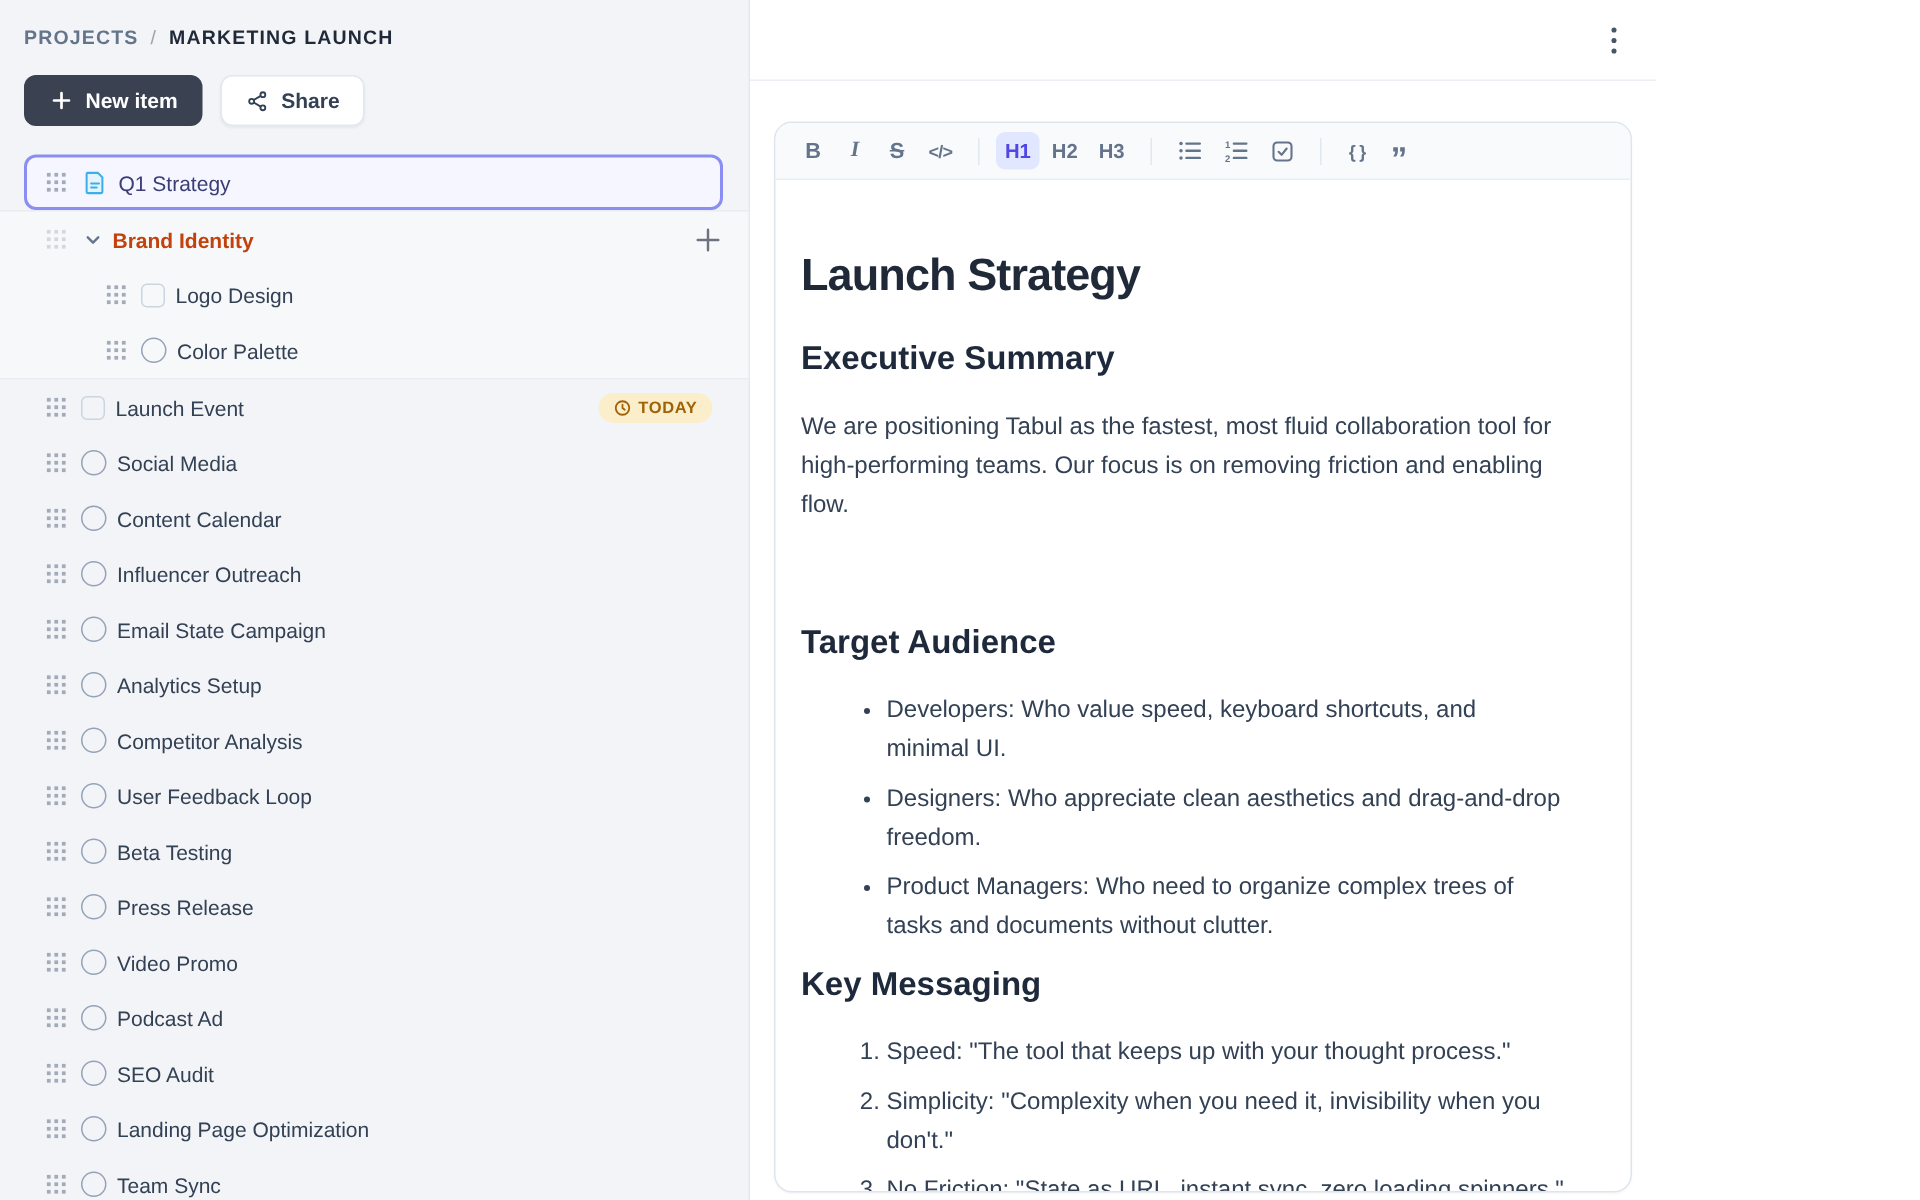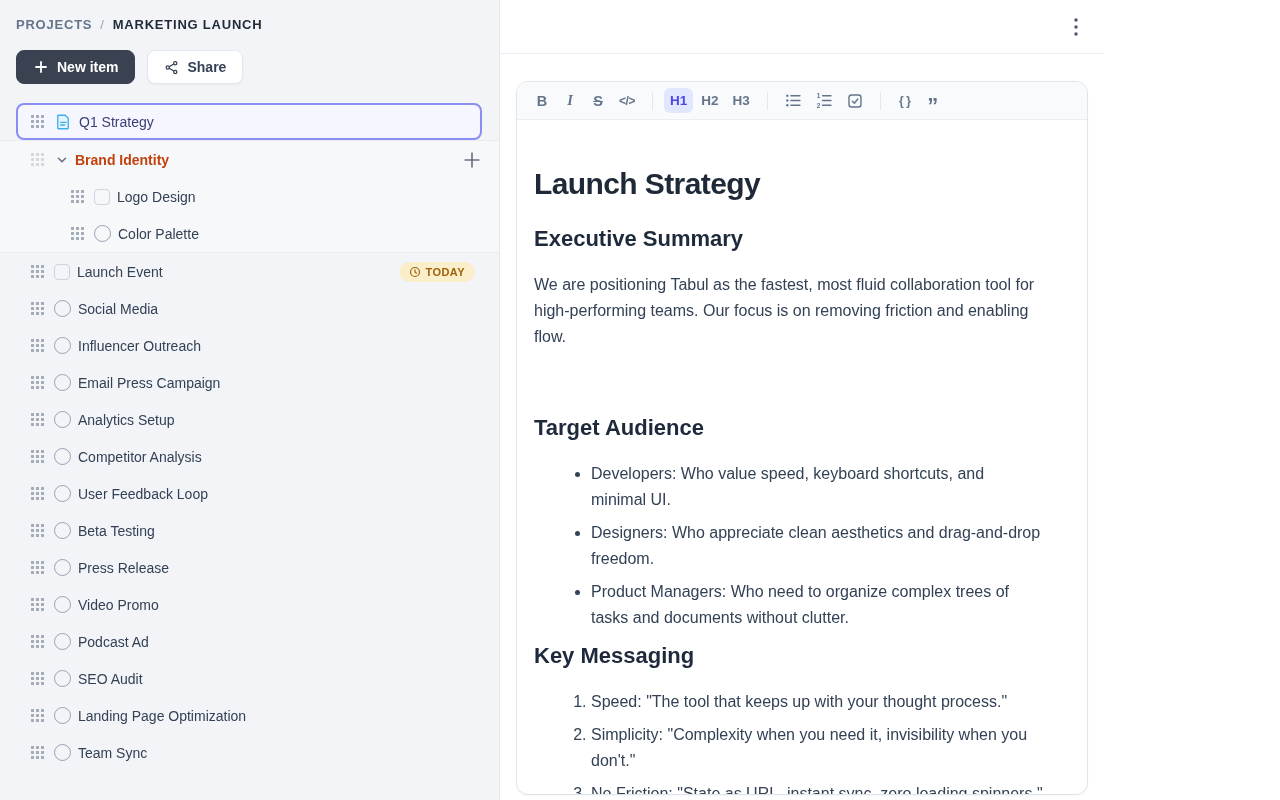--- a/index.html
+++ b/index.html
@@ -173,26 +173,31 @@
       </div>
 
       <div class="row">
         <span class="dots"></span>
         <span class="st st-circle"></span>
         <span class="lbl">Social Media</span>
       </div>
       <div class="row">
         <span class="dots"></span>
         <span class="st st-circle"></span>
+        <span class="lbl">Content Calendar</span>
+      </div>
+      <div class="row">
+        <span class="dots"></span>
+        <span class="st st-circle"></span>
         <span class="lbl">Influencer Outreach</span>
       </div>
       <div class="row">
         <span class="dots"></span>
         <span class="st st-circle"></span>
-        <span class="lbl">Email Press Campaign</span>
+        <span class="lbl">Email State Campaign</span>
       </div>
       <div class="row">
         <span class="dots"></span>
         <span class="st st-circle"></span>
         <span class="lbl">Analytics Setup</span>
       </div>
       <div class="row">
         <span class="dots"></span>
         <span class="st st-circle"></span>
         <span class="lbl">Competitor Analysis</span>

